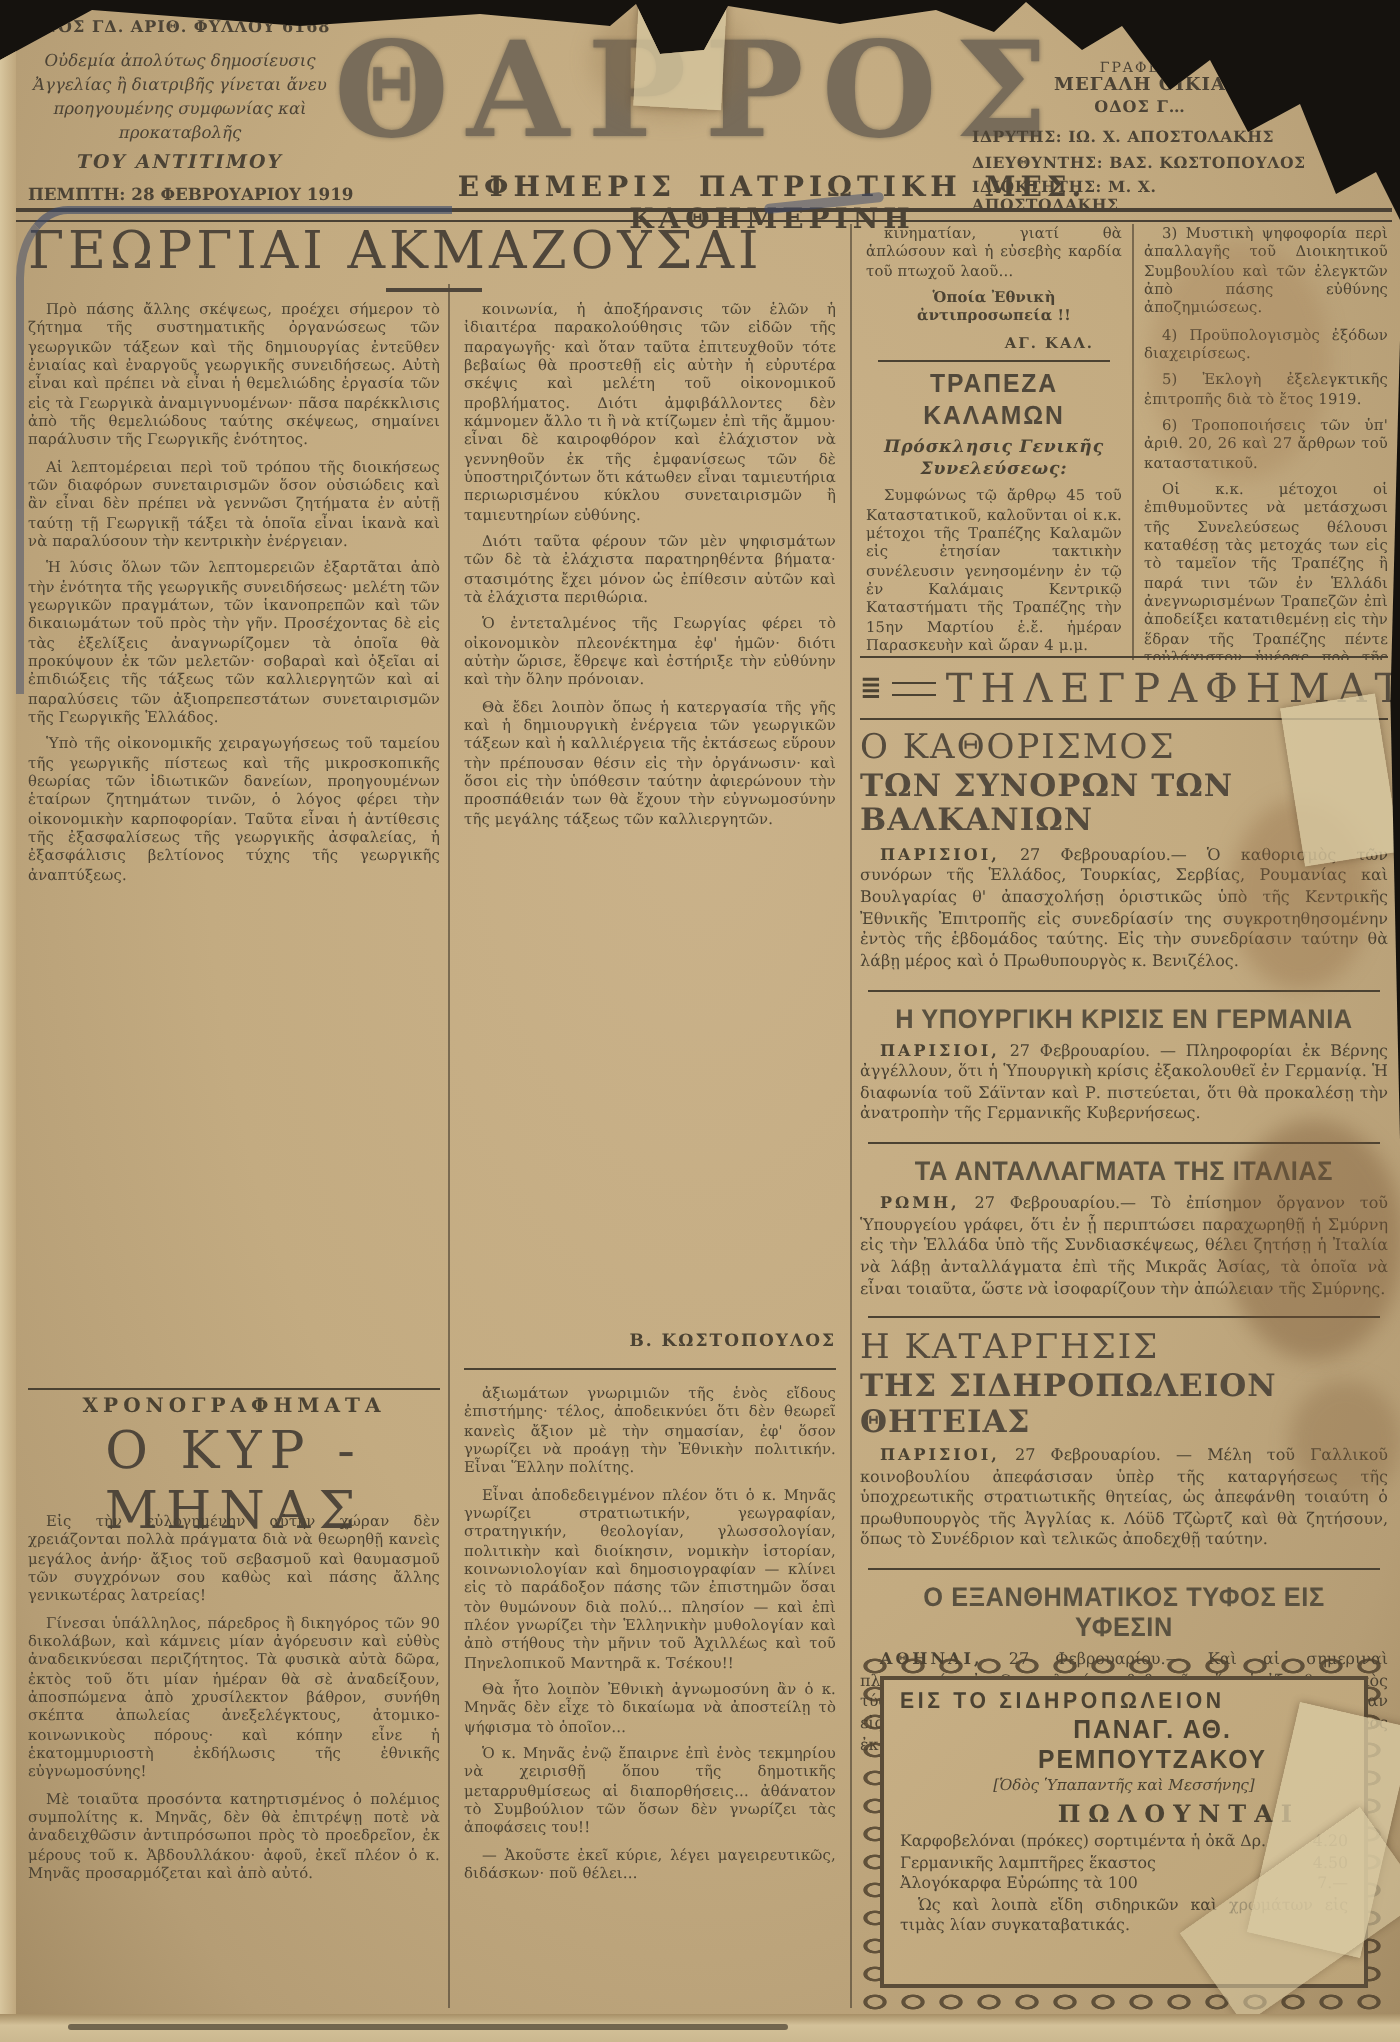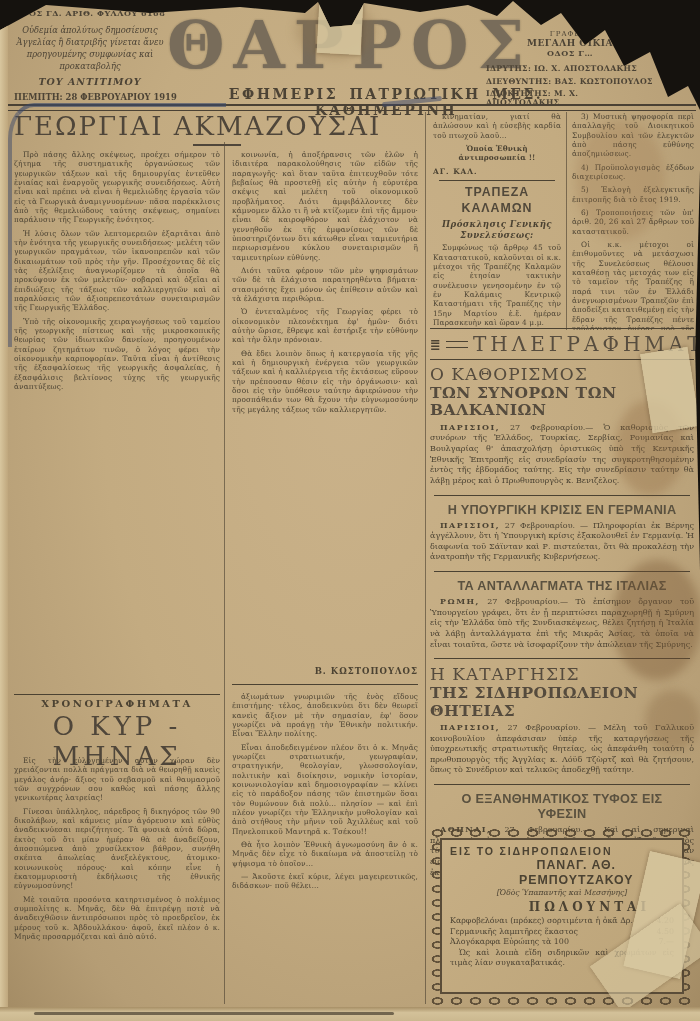--- a/index.html
+++ b/index.html
@@ -54,21 +54,21 @@
   
   .lead-head{position:absolute;left:14px;top:111px;width:406px;text-align:left;
     font-size:26px;letter-spacing:2px;color:#4f463a;}
   .lead-head::after{content:"";display:block;width:48px;height:2px;background:#4f463a;margin:3px auto 0;}
   
   .bt{font-size:7.4px;line-height:1.26;text-align:justify;color:#4b4232;
     letter-spacing:.1px;overflow:hidden;position:absolute;}
   .bt p{margin:0 0 4px;text-indent:9px;}
   .sig{text-align:right;font-weight:bold;font-size:8.5px;letter-spacing:1px;padding-right:10px;}
   .cline{text-align:center;text-indent:0!important;font-weight:bold;}
-  .rline{text-indent:0!important;font-weight:bold;letter-spacing:1px;padding-right:14px;}
+  .rline{text-align:right;text-indent:0!important;font-weight:bold;letter-spacing:1px;padding-right:14px;}
   .rule-sm{border-top:1px solid #4b4232;margin:3px 6px;}
   
   .chrono-head-wrap{position:absolute;left:14px;top:694px;width:206px;border-top:1px solid #4b4232;padding-top:3px;}
   .kicker{text-align:center;font-weight:bold;font-size:10px;letter-spacing:2.5px;color:#4b4232;}
   .chrono-title{text-align:center;font-size:26px;letter-spacing:4px;color:#4f463a;margin-top:2px;}
   
   .bank-head{font-family:"Liberation Sans",sans-serif;font-weight:bold;font-size:13px;
     letter-spacing:1px;text-align:center;color:#51483a;transform:scaleX(.95);margin:2px 0;}
   .bank-sub{font-weight:bold;font-style:italic;font-size:8.6px;text-align:center;letter-spacing:.4px;margin:2px 0 3px;}
   .closing-block{margin-top:4px;}
@@ -128,20 +128,21 @@
   <div class="mh-sub">ΕΦΗΜΕΡΙΣ ΠΑΤΡΙΩΤΙΚΗ ΜΕΣ. ΚΑΘΗΜΕΡΙΝΗ</div>
   <div class="rule-masthead"></div>
 
   <div class="vdiv" style="left:224px;top:142px;height:862px;"></div>
   <div class="vdiv" style="left:425px;top:112px;height:892px;"></div>
   <div class="vdiv" style="left:566px;top:112px;height:218px;"></div>
 
   <div class="lead-head">ΓΕΩΡΓΙΑΙ ΑΚΜΑΖΟΥΣΑΙ</div>
   <div class="bt" style="left:14px;top:150px;width:206px;height:540px;">
     <p>Πρὸ πάσης ἄλλης σκέψεως, προέχει σήμερον τὸ ζήτημα τῆς συστηματικῆς ὀργανώσεως τῶν γεωργικῶν τάξεων καὶ τῆς δημιουργίας ἐντεῦθεν ἑνιαίας καὶ ἐναργοῦς γεωργικῆς συνειδήσεως. Αὐτὴ εἶναι καὶ πρέπει νὰ εἶναι ἡ θεμελιώδης ἐργασία τῶν εἰς τὰ Γεωργικὰ ἀναμιγνυομένων· πᾶσα παρέκκλισις ἀπὸ τῆς θεμελιώδους ταύτης σκέψεως, σημαίνει παράλυσιν τῆς Γεωργικῆς ἑνότητος.</p>
+    <p>Αἱ λεπτομέρειαι περὶ τοῦ τρόπου τῆς διοικήσεως τῶν διαφόρων συνεταιρισμῶν ὅσον οὐσιώδεις καὶ ἂν εἶναι δὲν πρέπει νὰ γεννῶσι ζητήματα ἐν αὐτῇ ταύτῃ τῇ Γεωργικῇ τάξει τὰ ὁποῖα εἶναι ἱκανὰ καὶ νὰ παραλύσουν τὴν κεντρικὴν ἐνέργειαν.</p>
     <p>Ἡ λύσις ὅλων τῶν λεπτομερειῶν ἐξαρτᾶται ἀπὸ τὴν ἑνότητα τῆς γεωργικῆς συνειδήσεως· μελέτη τῶν γεωργικῶν πραγμάτων, τῶν ἱκανοπρεπῶν καὶ τῶν δικαιωμάτων τοῦ πρὸς τὴν γῆν. Προσέχοντας δὲ εἰς τὰς ἐξελίξεις ἀναγνωρίζομεν τὰ ὁποῖα θὰ προκύψουν ἐκ τῶν μελετῶν· σοβαραὶ καὶ ὀξεῖαι αἱ ἐπιδιώξεις τῆς τάξεως τῶν καλλιεργητῶν καὶ αἱ παραλύσεις τῶν ἀξιοπρεπεστάτων συνεταιρισμῶν τῆς Γεωργικῆς Ἑλλάδος.</p>
     <p>Ὑπὸ τῆς οἰκονομικῆς χειραγωγήσεως τοῦ ταμείου τῆς γεωργικῆς πίστεως καὶ τῆς μικροσκοπικῆς θεωρίας τῶν ἰδιωτικῶν δανείων, προηγουμένων ἑταίρων ζητημάτων τινῶν, ὁ λόγος φέρει τὴν οἰκονομικὴν καρποφορίαν. Ταῦτα εἶναι ἡ ἀντίθεσις τῆς ἐξασφαλίσεως τῆς γεωργικῆς ἀσφαλείας, ἡ ἐξασφάλισις βελτίονος τύχης τῆς γεωργικῆς ἀναπτύξεως.</p>
   </div>
   <div class="bt" style="left:232px;top:150px;width:186px;height:510px;">
     <p>κοινωνία, ἡ ἀποξήρανσις τῶν ἑλῶν ἡ ἰδιαιτέρα παρακολούθησις τῶν εἰδῶν τῆς παραγωγῆς· καὶ ὅταν ταῦτα ἐπιτευχθοῦν τότε βεβαίως θὰ προστεθῇ εἰς αὐτὴν ἡ εὐρυτέρα σκέψις καὶ μελέτη τοῦ οἰκονομικοῦ προβλήματος. Διότι ἀμφιβάλλοντες δὲν κάμνομεν ἄλλο τι ἢ νὰ κτίζωμεν ἐπὶ τῆς ἄμμου· εἶναι δὲ καιροφθόρον καὶ ἐλάχιστον νὰ γεννηθοῦν ἐκ τῆς ἐμφανίσεως τῶν δὲ ὑποστηριζόντων ὅτι κάτωθεν εἶναι ταμιευτήρια περιωρισμένου κύκλου συνεταιρισμῶν ἢ ταμιευτηρίων εὐθύνης.</p>
     <p>Διότι ταῦτα φέρουν τῶν μὲν ψηφισμάτων τῶν δὲ τὰ ἐλάχιστα παρατηρηθέντα βήματα· στασιμότης ἔχει μόνον ὡς ἐπίθεσιν αὐτῶν καὶ τὰ ἐλάχιστα περιθώρια.</p>
     <p>Ὁ ἐντεταλμένος τῆς Γεωργίας φέρει τὸ οἰκονομικὸν πλεονέκτημα ἐφ' ἡμῶν· διότι αὐτὴν ὥρισε, ἔθρεψε καὶ ἐστήριξε τὴν εὐθύνην καὶ τὴν ὅλην πρόνοιαν.</p>
     <p>Θὰ ἔδει λοιπὸν ὅπως ἡ κατεργασία τῆς γῆς καὶ ἡ δημιουργικὴ ἐνέργεια τῶν γεωργικῶν τάξεων καὶ ἡ καλλιέργεια τῆς ἐκτάσεως εὕρουν τὴν πρέπουσαν θέσιν εἰς τὴν ὀργάνωσιν· καὶ ὅσοι εἰς τὴν ὑπόθεσιν ταύτην ἀφιερώνουν τὴν προσπάθειάν των θὰ ἔχουν τὴν εὐγνωμοσύνην τῆς μεγάλης τάξεως τῶν καλλιεργητῶν.</p>
   </div>
   <div class="bt sig" style="left:232px;top:666px;width:186px;height:14px;">Β. ΚΩΣΤΟΠΟΥΛΟΣ</div>
@@ -153,20 +154,21 @@
   </div>
   <div class="bt" style="left:14px;top:756px;width:206px;height:250px;">
     <p>Εἰς τὴν εὐλογημένην αὐτὴν χώραν δὲν χρειάζονται πολλὰ πράγματα διὰ νὰ θεωρηθῇ κανεὶς μεγάλος ἀνήρ· ἄξιος τοῦ σεβασμοῦ καὶ θαυμασμοῦ τῶν συγχρόνων σου καθὼς καὶ πάσης ἄλλης γενικωτέρας λατρείας!</p>
     <p>Γίνεσαι ὑπάλληλος, πάρεδρος ἢ δικηγόρος τῶν 90 δικολάβων, καὶ κάμνεις μίαν ἀγόρευσιν καὶ εὐθὺς ἀναδεικνύεσαι περιζήτητος. Τὰ φυσικὰ αὐτὰ δῶρα, ἐκτὸς τοῦ ὅτι μίαν ἡμέραν θὰ σὲ ἀναδείξουν, ἀποσπώμενα ἀπὸ χρυσίλεκτον βάθρον, συνήθη σκέπτα ἀπωλείας ἀνεξελέγκτους, ἀτομικο-κοινωνικοὺς πόρους· καὶ κόπην εἶνε ἡ ἑκατομμυριοστὴ ἐκδήλωσις τῆς ἐθνικῆς εὐγνωμοσύνης!</p>
     <p>Μὲ τοιαῦτα προσόντα κατηρτισμένος ὁ πολέμιος συμπολίτης κ. Μηνᾶς, δὲν θὰ ἐπιτρέψῃ ποτὲ νὰ ἀναδειχθῶσιν ἀντιπρόσωποι πρὸς τὸ προεδρεῖον, ἐκ μέρους τοῦ κ. Ἀβδουλλάκου· ἀφοῦ, ἐκεῖ πλέον ὁ κ. Μηνᾶς προσαρμόζεται καὶ ἀπὸ αὐτό.</p>
   </div>
   <div class="bt" style="left:232px;top:692px;width:186px;height:314px;">
     <p>ἀξιωμάτων γνωριμιῶν τῆς ἑνὸς εἴδους ἐπιστήμης· τέλος, ἀποδεικνύει ὅτι δὲν θεωρεῖ κανεὶς ἄξιον μὲ τὴν σημασίαν, ἐφ' ὅσον γνωρίζει νὰ προάγῃ τὴν Ἐθνικὴν πολιτικήν. Εἶναι Ἕλλην πολίτης.</p>
     <p>Εἶναι ἀποδεδειγμένον πλέον ὅτι ὁ κ. Μηνᾶς γνωρίζει στρατιωτικήν, γεωγραφίαν, στρατηγικήν, θεολογίαν, γλωσσολογίαν, πολιτικὴν καὶ διοίκησιν, νομικὴν ἱστορίαν, κοινωνιολογίαν καὶ δημοσιογραφίαν — κλίνει εἰς τὸ παράδοξον πάσης τῶν ἐπιστημῶν ὅσαι τὸν θυμώνουν διὰ πολύ… πλησίον — καὶ ἐπὶ πλέον γνωρίζει τὴν Ἑλληνικὴν μυθολογίαν καὶ ἀπὸ στήθους τὴν μῆνιν τοῦ Ἀχιλλέως καὶ τοῦ Πηνελοπικοῦ Μαντηρᾶ κ. Τσέκου!!</p>
     <p>Θὰ ἦτο λοιπὸν Ἐθνικὴ ἀγνωμοσύνη ἂν ὁ κ. Μηνᾶς δὲν εἶχε τὸ δικαίωμα νὰ ἀποστείλῃ τὸ ψήφισμα τὸ ὁποῖον…</p>
+    <p>Ὁ κ. Μηνᾶς ἐνῷ ἔπαιρνε ἐπὶ ἑνὸς τεκμηρίου νὰ χειρισθῇ ὅπου τῆς δημοτικῆς μεταρρυθμίσεως αἱ διαπορθήσεις… ἀθάνατον τὸ Συμβούλιον τῶν ὅσων δὲν γνωρίζει τὰς ἀποφάσεις του!!</p>
     <p>— Ἀκοῦστε ἐκεῖ κύριε, λέγει μαγειρευτικῶς, διδάσκων· ποῦ θέλει…</p>
   </div>
 
   <div class="bt" style="left:433px;top:112px;width:128px;height:218px;">
     <p>κινηματίαν, γιατί θὰ ἁπλώσουν καὶ ἡ εὐσεβὴς καρδία τοῦ πτωχοῦ λαοῦ…</p>
     <p class="cline">Ὁποία Ἐθνικὴ ἀντιπροσωπεία !!</p>
     <p class="rline">ΑΓ. ΚΑΛ.</p>
     <div class="rule-sm"></div>
     <div class="bank-head">ΤΡΑΠΕΖΑ ΚΑΛΑΜΩΝ</div>
     <div class="bank-sub">Πρόσκλησις Γενικῆς Συνελεύσεως:</div>

